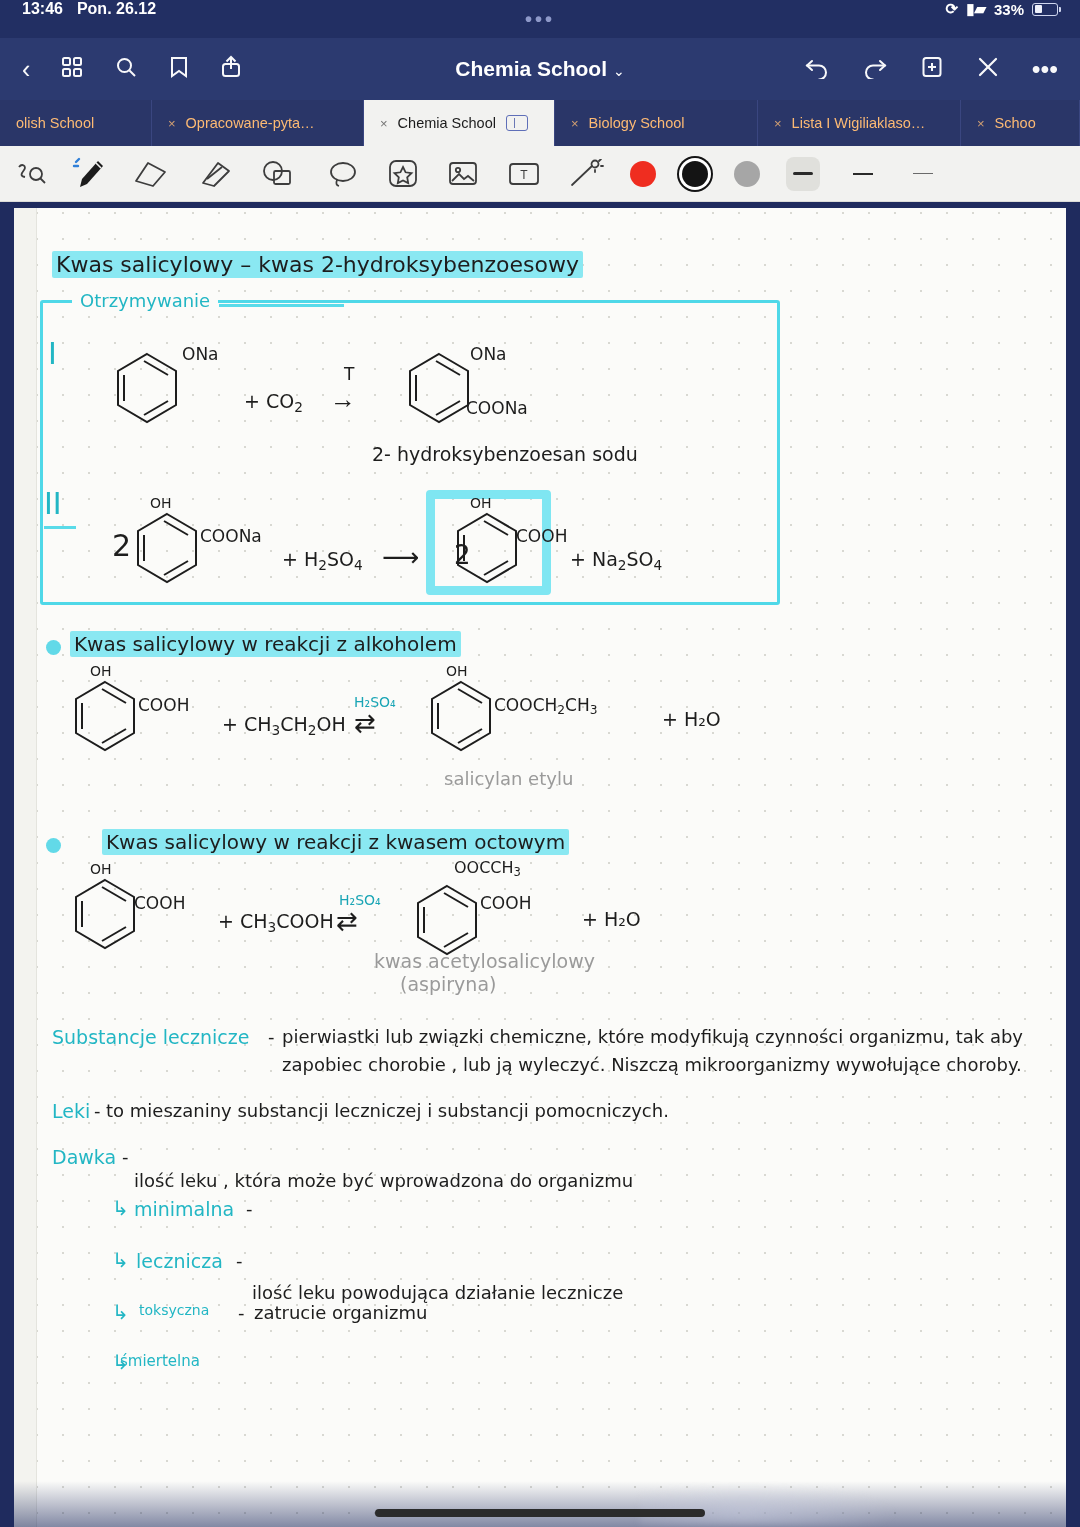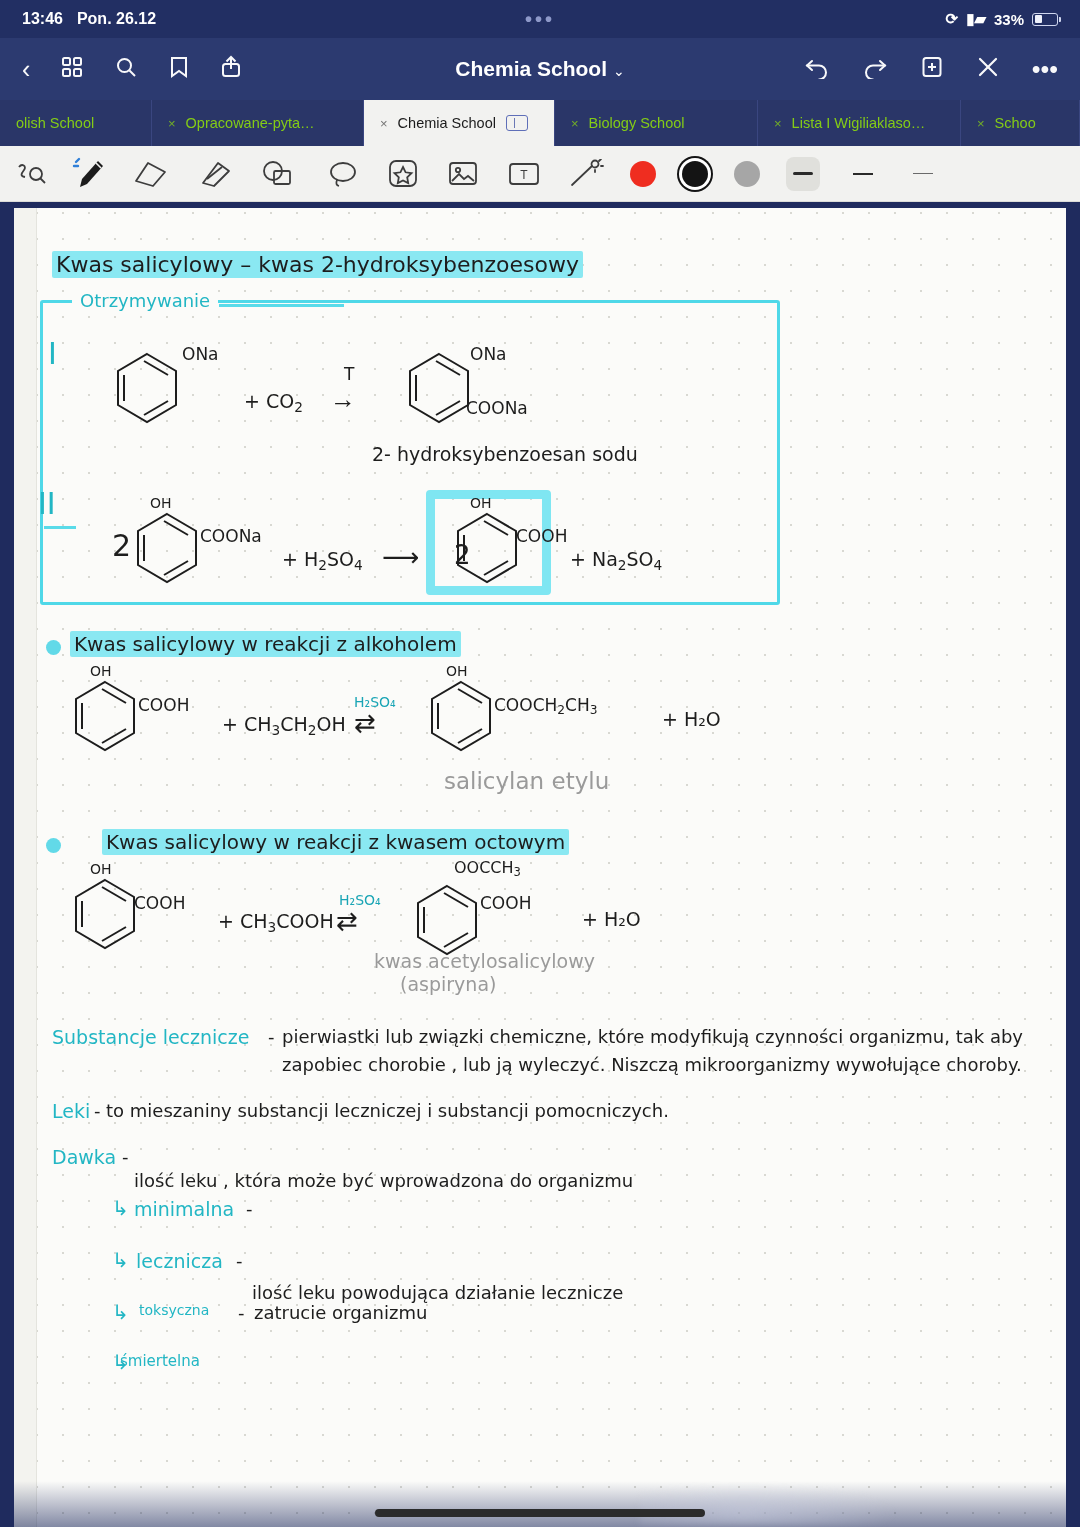--- a/index.html
+++ b/index.html
@@ -13,21 +13,21 @@
     position: relative;
     width: 1080px; height: 1527px;
     background: #222f63;
     display: flex; flex-direction: column;
   }
 
   
   .statusbar {
     height: 38px; flex: 0 0 38px;
     background: #222f63;
-    display: flex; align-items: center;
+    display: flex; align-items: flex-start;
     padding: 0 22px;
     color: #fff; font-size: 16px; font-weight: bold;
     position: relative;
   }
   .status-left { display: flex; align-items: center; gap: 14px; }
   .status-dots {
     position: absolute; left: 0; right: 0; top: 8px;
     text-align: center; color: #8e99c9; font-size: 20px; letter-spacing: 3px;
   }
   .status-right {
@@ -70,21 +70,21 @@
   .tabstrip {
     height: 46px; flex: 0 0 46px;
     background: #2a3668;
     display: flex; align-items: stretch;
     overflow: hidden;
     font-size: 14.5px;
   }
   .tab {
     display: flex; align-items: center; gap: 10px;
     padding: 0 16px;
-    color: #84cc16;
+    color: #fdba74;
     border-right: 1px solid #3a4680;
     white-space: nowrap;
     min-width: 0;
   }
   .tab .x { font-size: 13px; opacity: .8; }
   .tab.active { background: #f2f2f0; color: #1b1b1b; font-weight: normal; }
   .tab.active .x { color: #555; }
   .tab .tlabel { overflow: hidden; text-overflow: ellipsis; }
   .tab-badge {
     display: inline-block; width: 22px; height: 16px;
@@ -411,21 +411,21 @@
           <polygon points="35,4 64,21 64,55 35,72 6,55 6,21"></polygon>
           <line x1="12" y1="25" x2="12" y2="51"></line>
           <line x1="32" y1="11" x2="56" y2="25"></line>
           <line x1="32" y1="65" x2="56" y2="51"></line>
         </svg>
       </div>
       <div class="ink hw lbl" style="left:456px; top:136px;">ONa</div>
       <div class="ink hw lbl" style="left:452px; top:190px;">COONa</div>
       <div class="ink hw lbl" style="left:358px; top:235px; font-size:19px;">2- hydroksybenzoesan  sodu</div>
 
-      <div class="ink hw teal" style="left:24px; top:278px; font-size:30px;">II</div>
+      <div class="ink hw teal" style="left:30px; top:278px; font-size:30px;">II</div>
       <div style="position:absolute; left:30px; top:318px; width:32px; height:3px; background:#59dbe9;"></div>
 
       <div class="ink hw" style="left:98px; top:320px; font-size:30px;">2</div>
       <div class="ring" style="left:118px; top:302px;">
         <svg width="70" height="84" viewBox="0 0 70 84" fill="none" stroke="#1d1d1d" stroke-width="2">
           <polygon points="35,4 64,21 64,55 35,72 6,55 6,21"></polygon>
           <line x1="12" y1="25" x2="12" y2="51"></line>
           <line x1="32" y1="11" x2="56" y2="25"></line>
           <line x1="32" y1="65" x2="56" y2="51"></line>
         </svg>
@@ -483,21 +483,21 @@
           <line x1="12" y1="25" x2="12" y2="51"></line>
           <line x1="32" y1="11" x2="56" y2="25"></line>
           <line x1="32" y1="65" x2="56" y2="51"></line>
         </svg>
       </div>
       <div class="ink hw lbl small" style="left:432px; top:455px;">OH</div>
       <div class="ink hw lbl" style="left:480px; top:487px;">
         <span>COOCH</span><span class="sub">2</span><span>CH</span><span class="sub">3</span>
       </div>
       <div class="ink hw lbl" style="left:648px; top:500px; font-size:19px;">+ H₂O</div>
-      <div class="ink hw grey-note" style="left:430px; top:560px; font-size:23px;">salicylan  etylu</div>
+      <div class="ink hw grey-note" style="left:430px; top:560px; font-size:18px;">salicylan  etylu</div>
 
       <div style="position:absolute; left:32px; top:628px;"><span class="bullet"></span></div>
       <div class="ink hw" style="left:50px; top:622px; font-size:20px;padding-left:38px;">
         <span class="hl">Kwas salicylowy  w reakcji  z kwasem  octowym</span>
       </div>
 
       <div class="ring" style="left:56px; top:668px;">
         <svg width="70" height="84" viewBox="0 0 70 84" fill="none" stroke="#1d1d1d" stroke-width="2">
           <polygon points="35,4 64,21 64,55 35,72 6,55 6,21"></polygon>
           <line x1="12" y1="25" x2="12" y2="51"></line>

